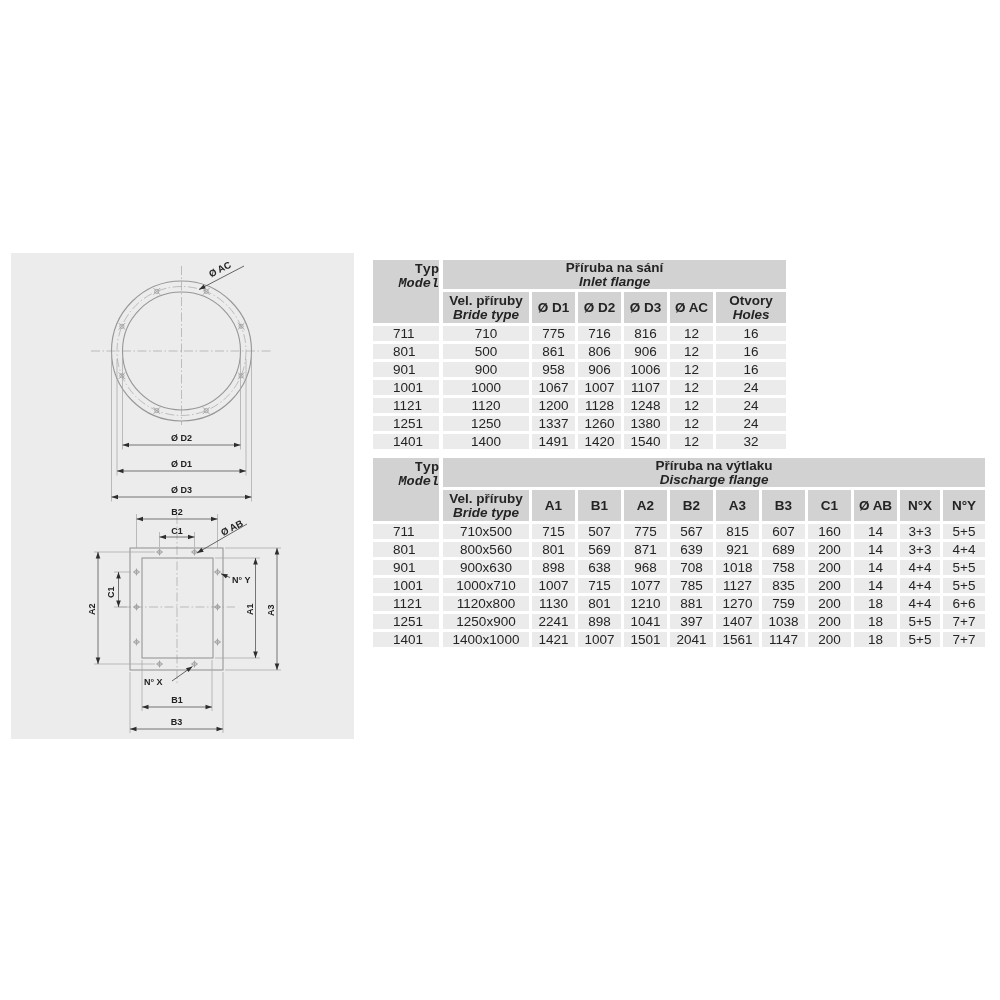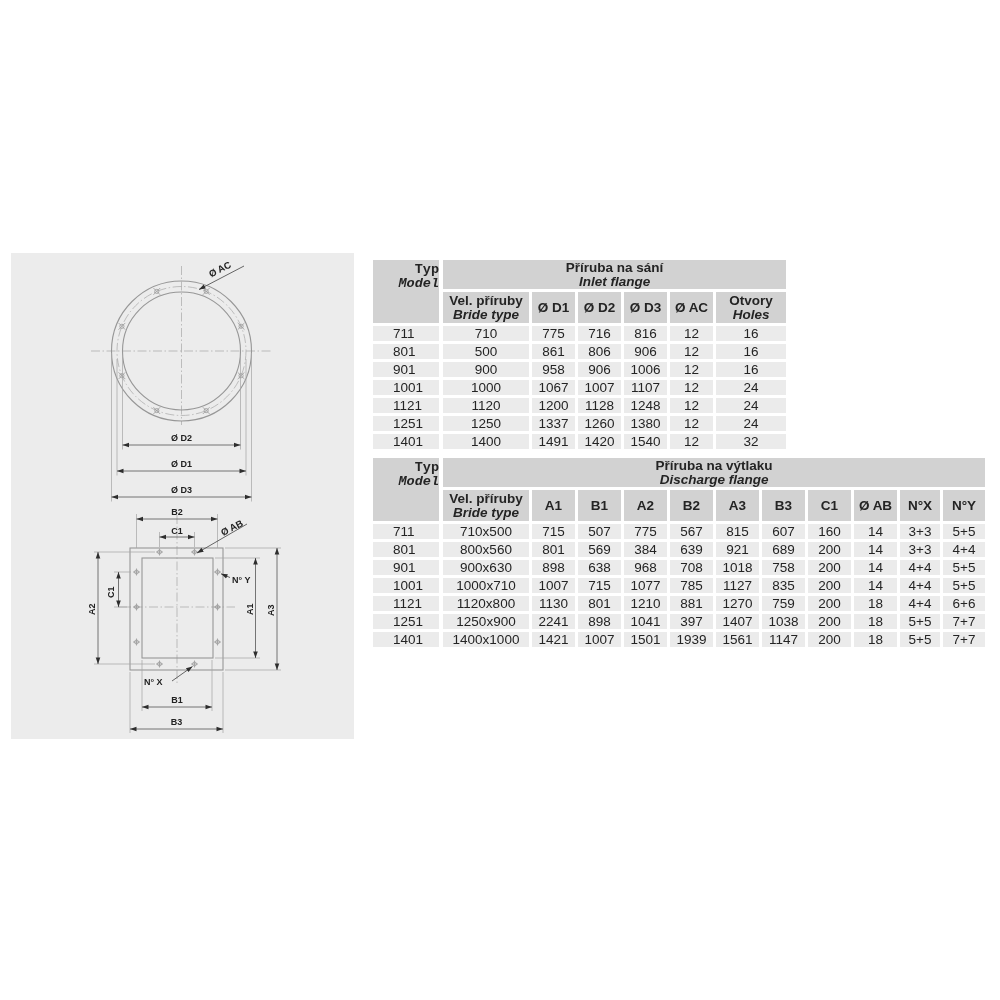--- a/index.html
+++ b/index.html
@@ -305,21 +305,21 @@
           <td>160</td>
           <td>14</td>
           <td>3+3</td>
           <td>5+5</td>
         </tr>
         <tr>
           <td class="c0">801</td>
           <td>800x560</td>
           <td>801</td>
           <td>569</td>
-          <td>384</td>
+          <td>871</td>
           <td>639</td>
           <td>921</td>
           <td>689</td>
           <td>200</td>
           <td>14</td>
           <td>3+3</td>
           <td>4+4</td>
         </tr>
         <tr>
           <td class="c0">901</td>
@@ -376,21 +376,21 @@
           <td>18</td>
           <td>5+5</td>
           <td>7+7</td>
         </tr>
         <tr>
           <td class="c0">1401</td>
           <td>1400x1000</td>
           <td>1421</td>
           <td>1007</td>
           <td>1501</td>
-          <td>1939</td>
+          <td>2041</td>
           <td>1561</td>
           <td>1147</td>
           <td>200</td>
           <td>18</td>
           <td>5+5</td>
           <td>7+7</td>
         </tr>
       </tbody>
   </table>
 

